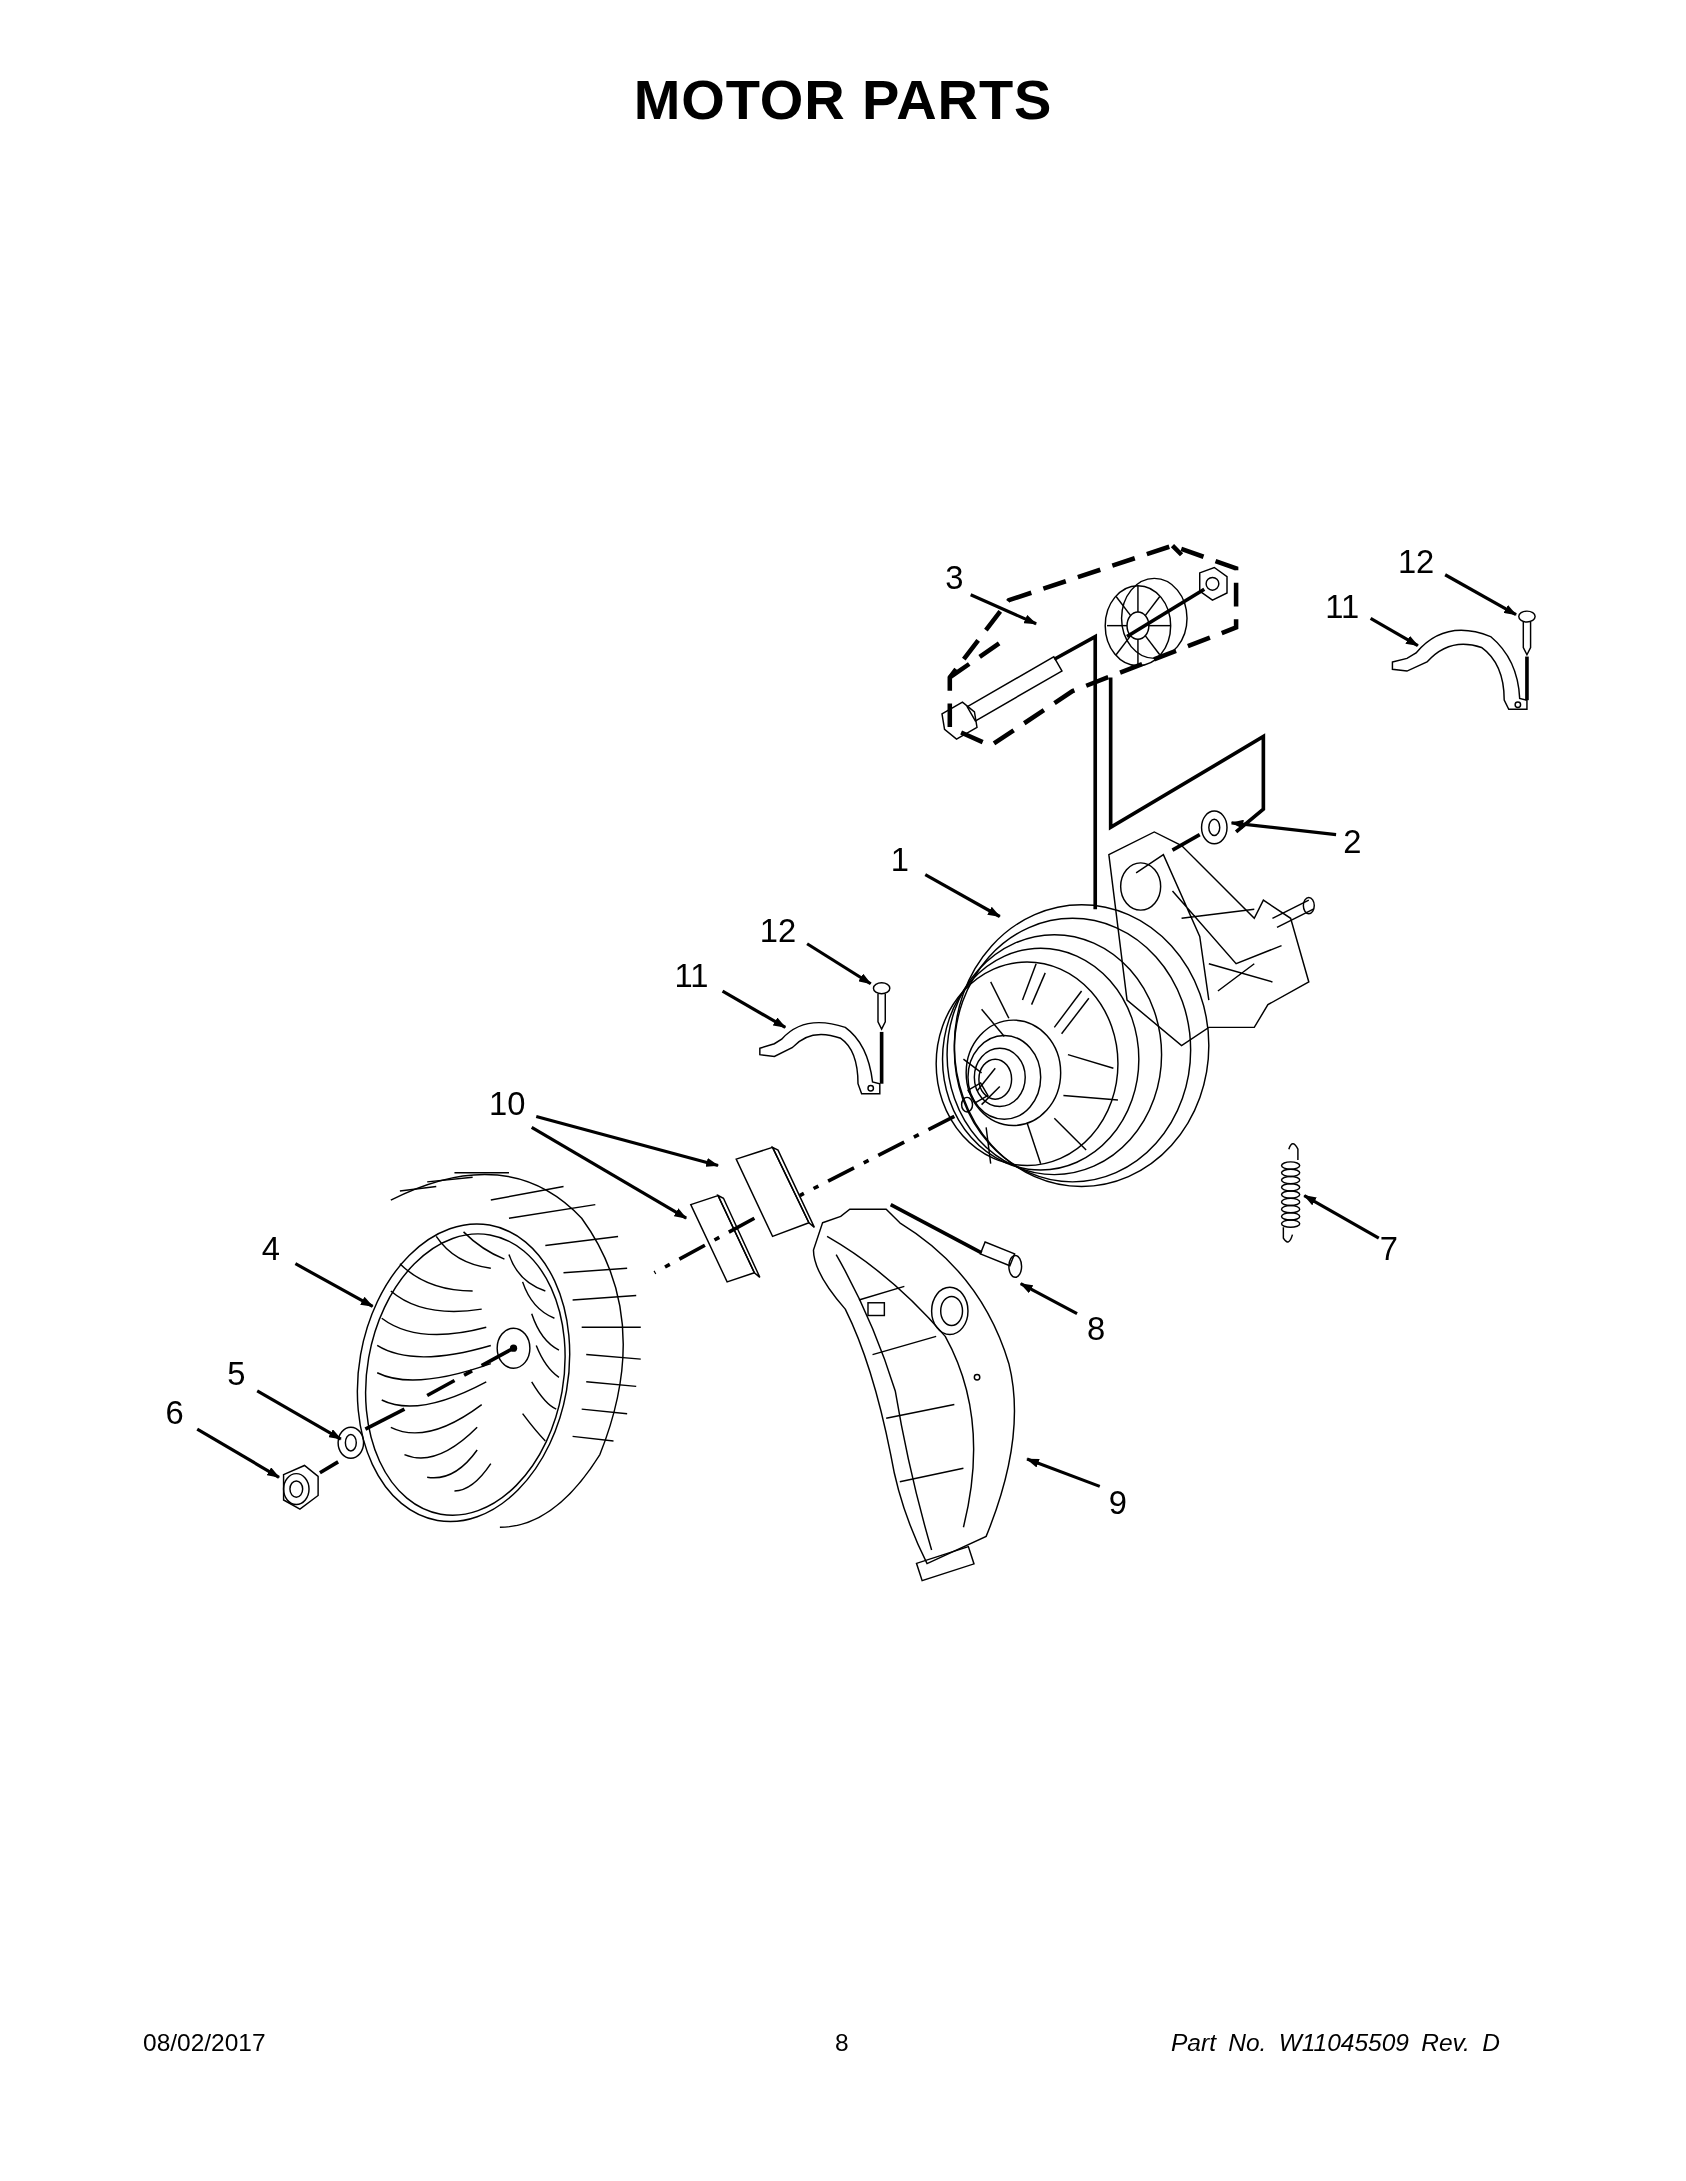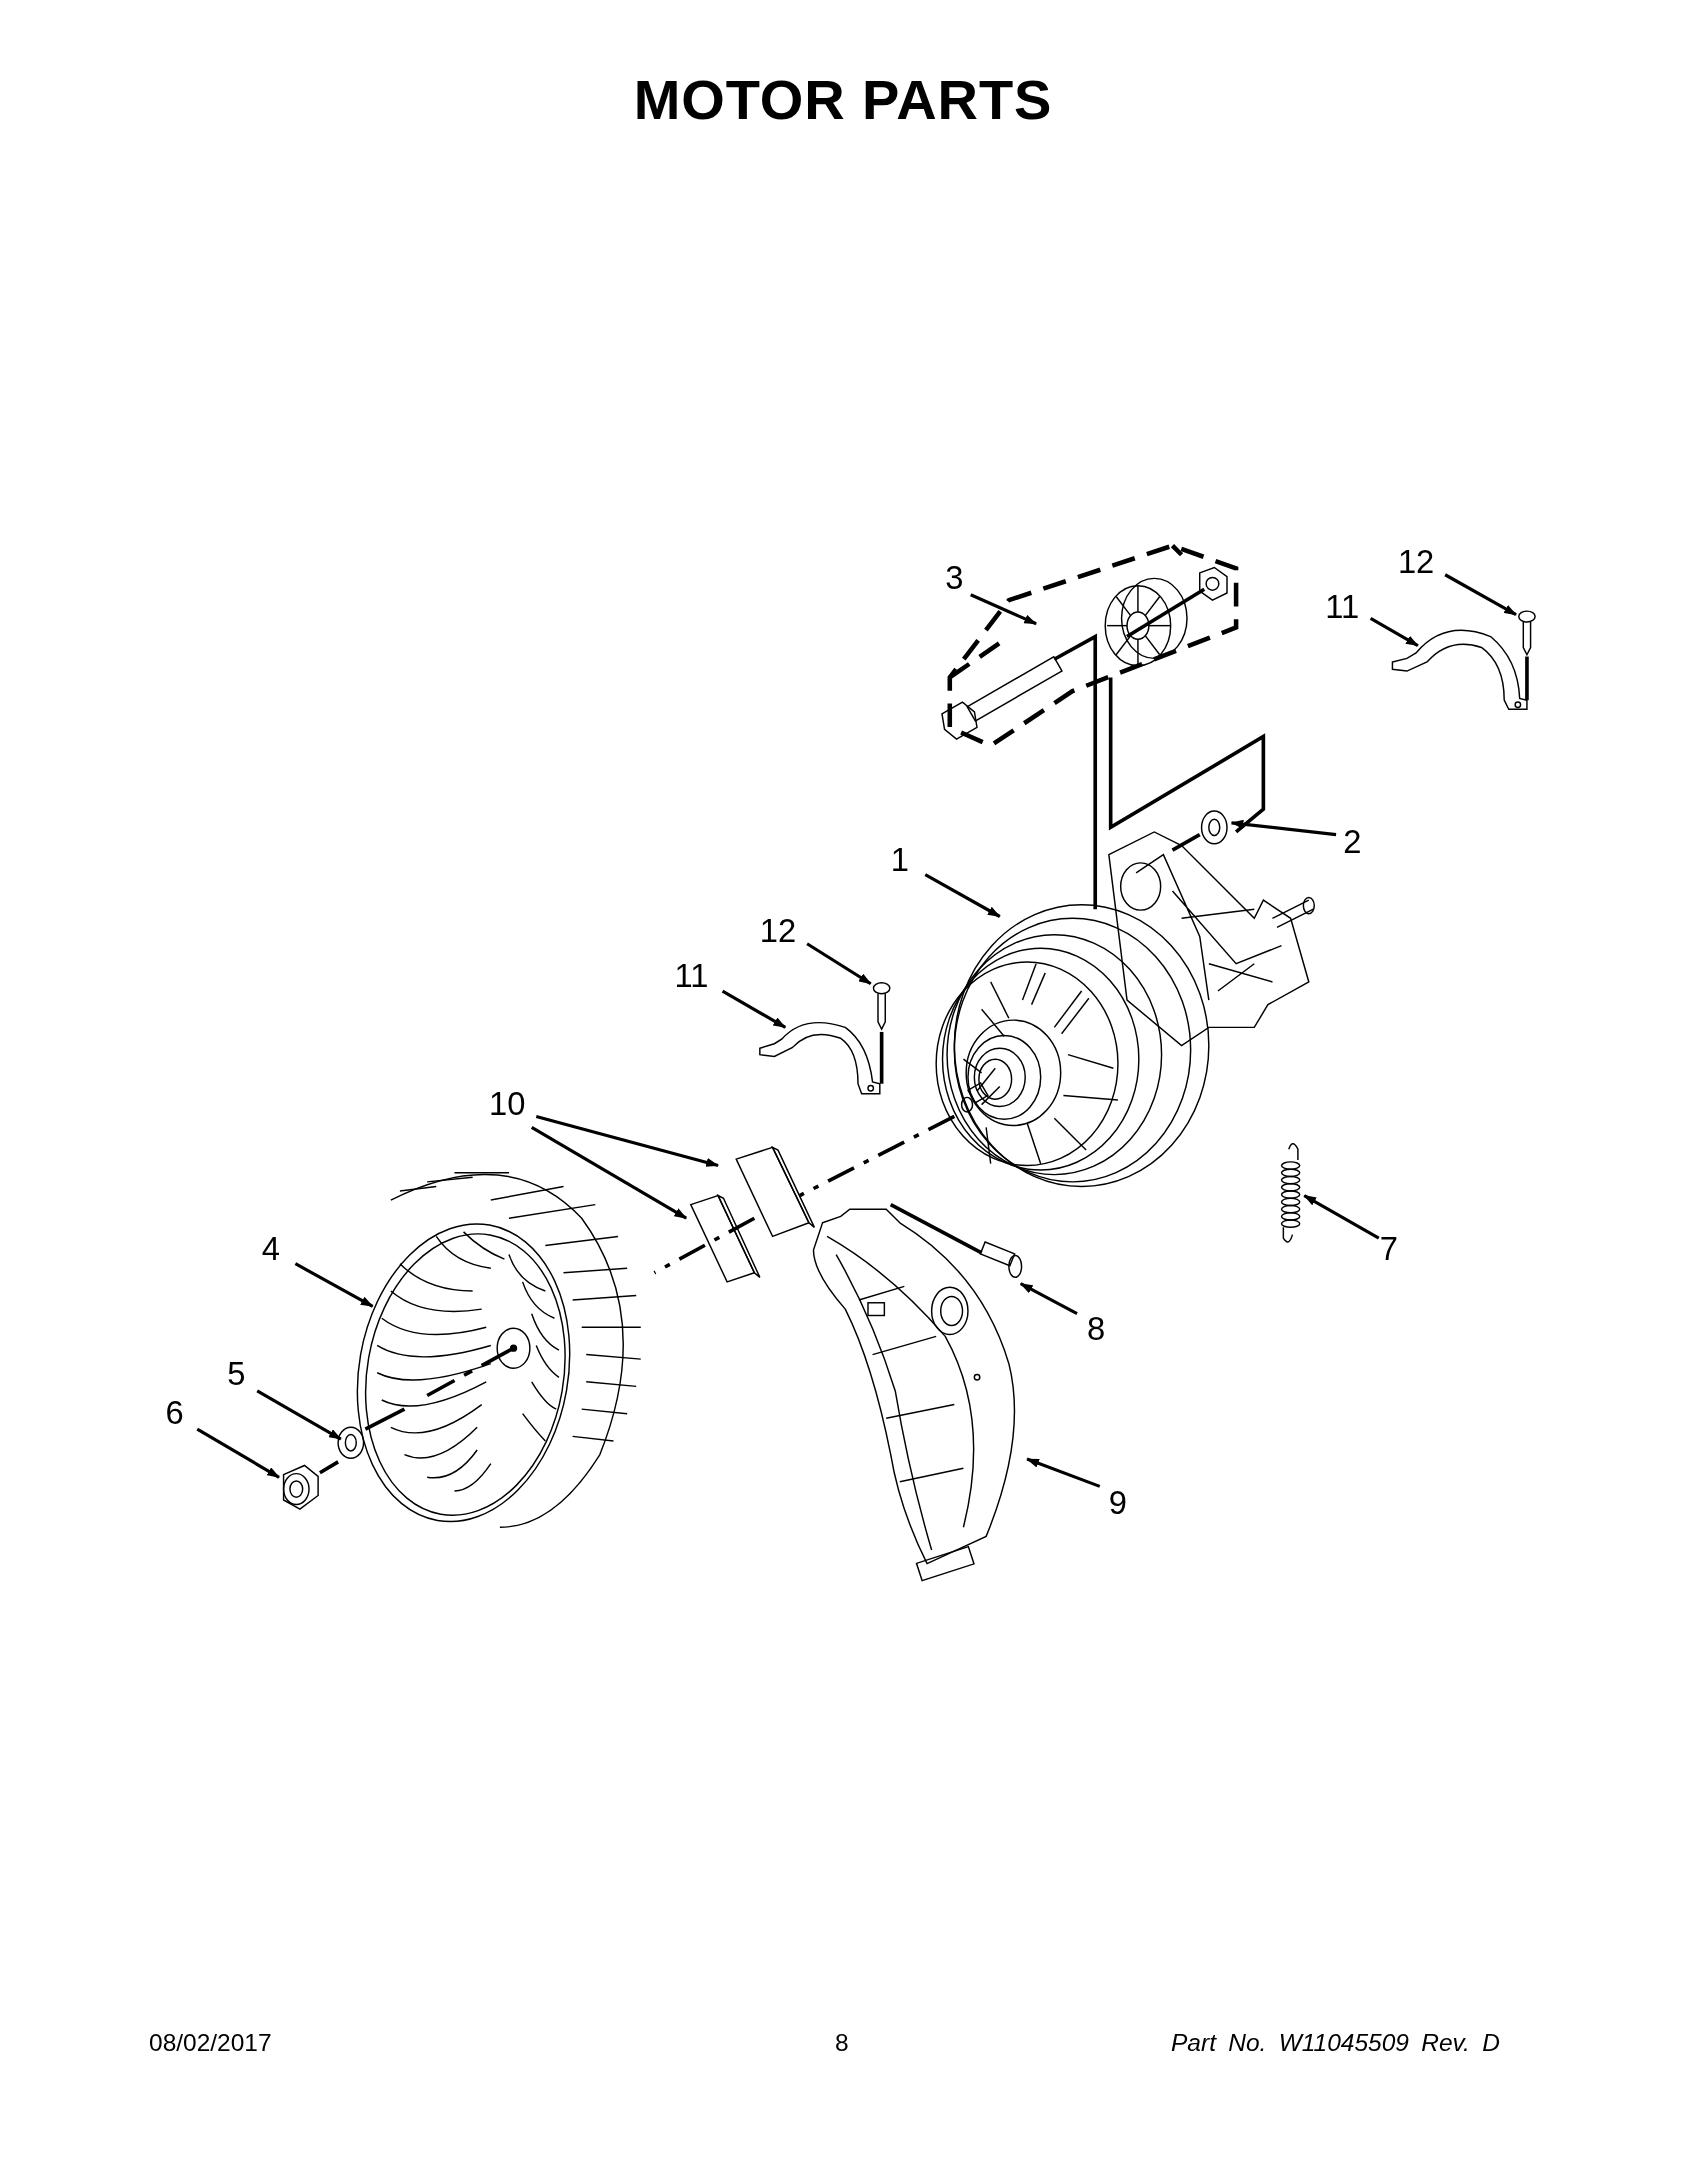--- a/index.html
+++ b/index.html
@@ -1,20 +1,20 @@
 <!DOCTYPE html>
 <html style="font-size:14.5px"><head>
 <meta charset="utf-8">
 <style>
   html, body { margin:0; padding:0; background:#ffffff; }
   body { width:1686px; height:2182px; position:relative; overflow:hidden; font-family:"Liberation Sans", sans-serif; color:#000; }
   .title { position:absolute; top:67px; left:0; width:1686px; text-align:center; font-weight:bold; font-size:56px; letter-spacing:0.9px; }
   .diagram { position:absolute; left:0; top:0; width:1686px; height:2182px; }
   .footer { position:absolute; top:2029px; font-size:24.5px; }
-  .footer-date { left:149px;text-align:right; }
+  .footer-date { left:143px;text-align:right; }
   .footer-page { left:835px; }
   .footer-part { left:1171px; word-spacing:5.5px;font-style:italic; }
   .callout { font-family:"Liberation Sans", sans-serif; font-size:36px; fill:#000; }
   .ln { fill:none; stroke:#000; stroke-width:1.6; }
   .thick { fill:none; stroke:#000; stroke-width:4; }
   .dash { fill:none; stroke:#000; stroke-width:5; stroke-dasharray:26 14; }
   .dashdot { fill:none; stroke:#000; stroke-width:4; stroke-dasharray:32 12 6 12; }
   .arrow { stroke:#000; stroke-width:3.5; fill:none; }
 </style>
 </head>

